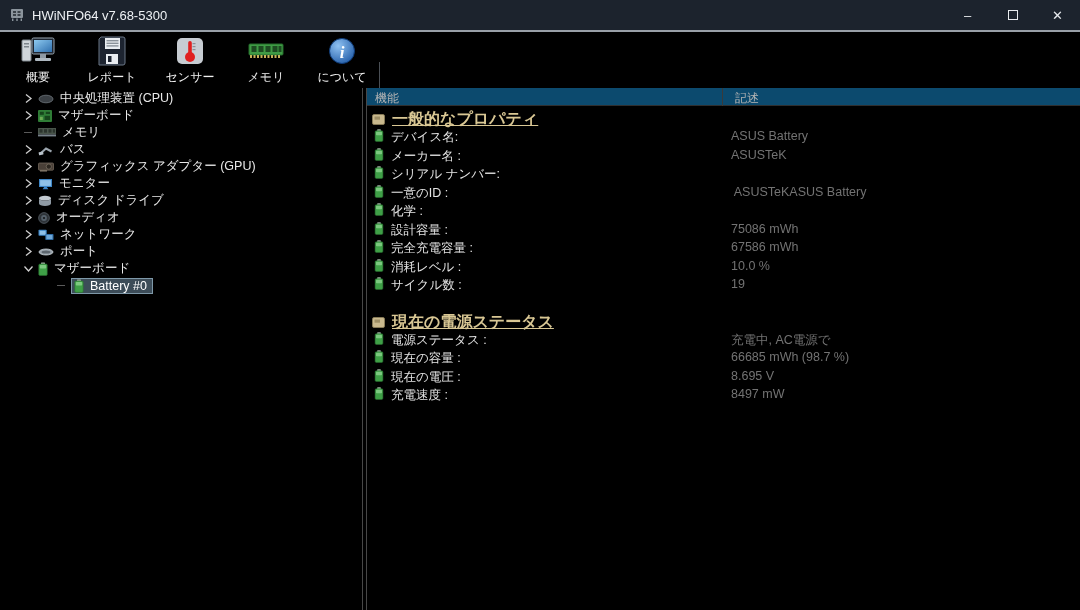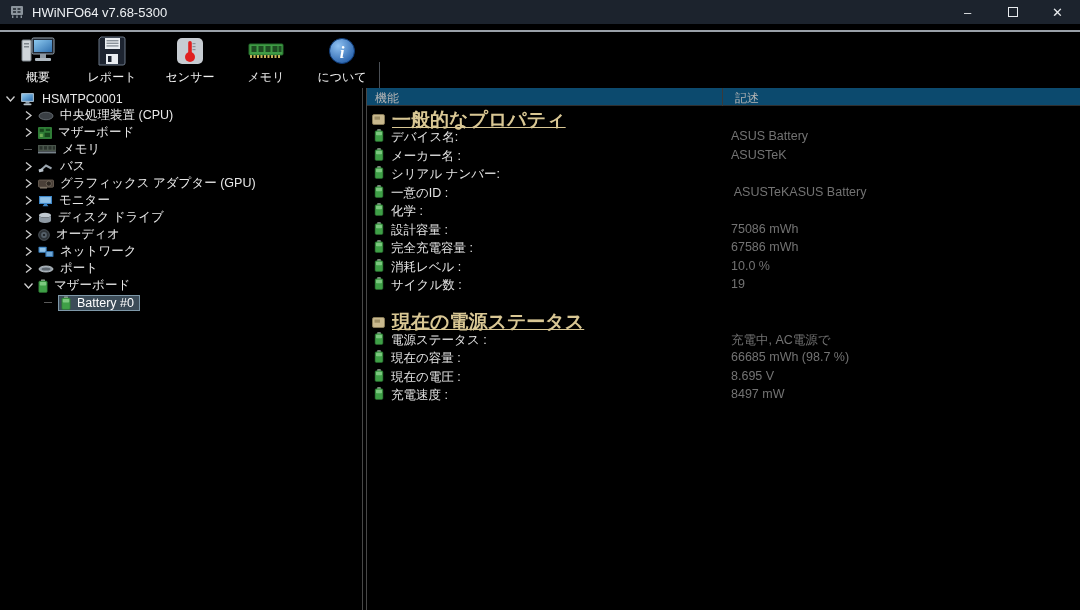--- a/index.html
+++ b/index.html
@@ -1,20 +1,20 @@
 <!DOCTYPE html>
 <html><head>
 <meta charset="utf-8">
 <style>
   * { margin:0; padding:0; box-sizing:border-box; }
   html,body { width:1080px; height:610px; overflow:hidden; }
   body { background:#000; font-family:"Liberation Sans","DejaVu Sans",sans-serif; position:relative; color:#e6e6e6; }
 
   
-  .titlebar { position:absolute; top:0; left:0; width:1080px; height:24px; background:#1c232d; display:flex; align-items:center; }
+  .titlebar { position:absolute; top:0; left:0; width:1080px; height:30px; background:#1c232d; display:flex; align-items:center; }
   .app-icon { margin-left:10px; display:flex; }
   .title-text { margin-left:8px; font-size:13px; color:#eef1f4; }
   .win-controls { margin-left:auto; display:flex; height:30px; }
   .win-btn { width:45px; height:30px; display:flex; align-items:center; justify-content:center; color:#e8ebee; font-size:13px; cursor:default; }
   .max-glyph { width:10px; height:10px; border:1px solid #e8ebee; }
   .tb-sep { position:absolute; top:30px; left:0; width:1080px; height:2px; background:#99a0a8; }
 
   
   .toolbar { position:absolute; top:32px; left:2px; width:1080px; height:56px; background:#000;font-family:Liberation Mono, monospace; }
   .tool-btn { position:absolute; top:2px; width:64px; height:52px; display:flex; flex-direction:column; align-items:center; justify-content:flex-start; }
@@ -26,36 +26,36 @@
   .tree-panel { position:absolute; top:88px; left:0; width:362px; bottom:0; background:#000; padding-top:2px; }
   .split-div { position:absolute; top:88px; left:362px; width:5px; bottom:0; border-left:1px solid #474747; border-right:1px solid #474747; background:#000; }
   .right-panel { position:absolute; top:88px; left:367px; width:713px; bottom:0; background:#000; }
 
   
   .trow { height:17px; display:flex; align-items:center; font-size:12.5px; color:#e8e8e8; white-space:nowrap; }
   .trow .chev { width:14px; height:13px; display:flex; align-items:center; justify-content:center; margin-right:3px; flex:0 0 14px; }
   .trow .nicon { display:flex; align-items:center; margin-right:6px; }
   .d0 { padding-left:3px; }
   .d1 { padding-left:21px; }
-  .d2 { padding-left:41px; }
+  .d2 { padding-left:54px; }
   .tree-line { width:8px; height:1px; background:#5a5a5a; }
   .sel-wrap { display:flex; align-items:center; background:#3c4c58; border:1px solid #7e98a8; padding:0 5px 0 2px; height:16px; color:#fff; }
   .sel-wrap .nicon { margin-right:6px; }
 
   
   .col-header { position:relative; height:18px; background:#0c4a6e; border-bottom:1px solid #2f2f2f; font-size:12px; color:#b5b5b5; }
   .col-header .c1 { position:absolute; left:8px; top:2px; }
   .col-header .c2 { position:absolute; left:368px; top:2px; }
   .col-hsep { position:absolute; left:355px; top:0; width:1px; height:18px; background:#3a3a3a; }
   .rows { padding-top:4px; }
   .drow { height:18.5px; display:flex; align-items:flex-start; padding-left:7px; position:relative; font-size:12.5px; }
   .drow .bicon, .srow .sicon { display:flex; align-items:center; margin-right:7px; }
   .dlabel { color:#e4e4e4; }
   .dvalue { position:absolute; left:364px; color:#737373; white-space:pre; }
-  .srow { height:19px; display:flex; align-items:center; padding-left:5px; font-size:19px; }
+  .srow { height:19px; display:flex; align-items:center; padding-left:5px; font-size:16px; }
   .shead { color:#d9c794; font-weight:bold; text-decoration:underline; }
   .spacer { height:17px; }
 </style>
 </head>
 <body>
 
 <svg width="0" height="0" style="position:absolute">
   <defs>
     <linearGradient id="g-screen" x1="0" y1="0" x2="1" y2="1">
       <stop offset="0" stop-color="#8ecaf0"></stop>
@@ -257,33 +257,20 @@
         <svg width="28" height="28">
           <use href="#i-tb-about"></use>
         </svg>
       </span>
     <span class="tlabel">について</span>
   </div>
   <div class="tb-vdiv"></div>
 </div>
 
 <div class="tree-panel">
-  <div class="trow d0">
-    <span class="chev">
-        <svg width="13" height="13">
-          <use href="#i-chev-d"></use>
-        </svg>
-      </span>
-    <span class="nicon">
-        <svg width="16" height="14">
-          <use href="#i-computer"></use>
-        </svg>
-      </span>
-    <span>HSMTPC0001</span>
-  </div>
   <div class="trow d1">
     <span class="chev">
         <svg width="13" height="13">
           <use href="#i-chev-r"></use>
         </svg>
       </span>
     <span class="nicon">
         <svg width="16" height="10">
           <use href="#i-cpu"></use>
         </svg>

